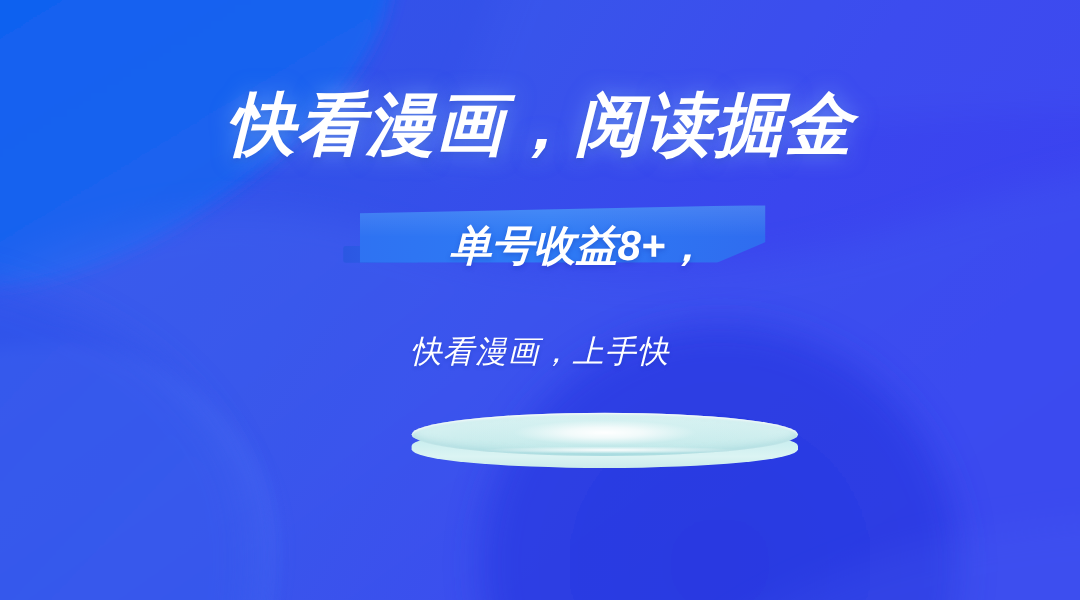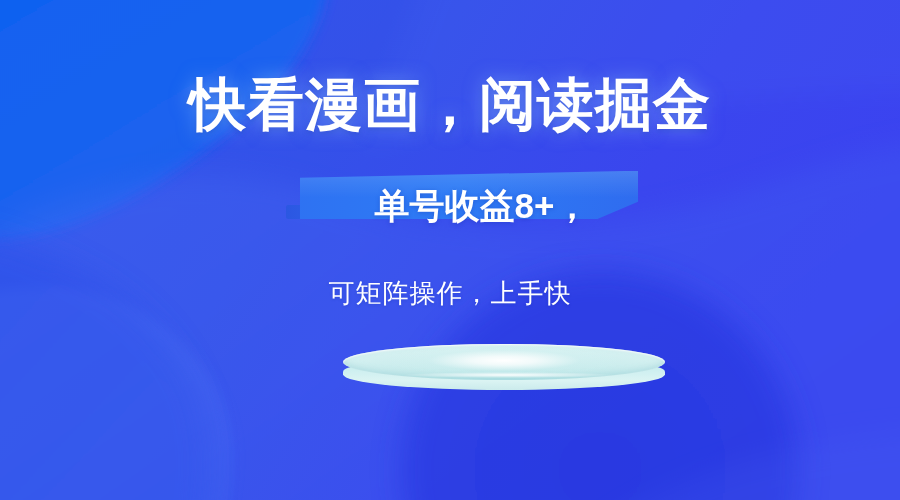--- a/index.html
+++ b/index.html
@@ -10,20 +10,21 @@
   body {
     font-family: "Liberation Sans", "DejaVu Sans", sans-serif;
   }
 
   #poster {
     position: relative;
     width: 900px;
     height: 500px;
     overflow: hidden;
     background: linear-gradient(120deg, #2F57EA 0%, #3451E9 38%, #3A46EE 72%, #3B43F0 100%);
+    font-style: italic;
   }
 
   
   .bg-layer {
     position: absolute;
     inset: 0;
     width: 900px;
     height: 500px;
     pointer-events: none;
   }
@@ -224,21 +225,21 @@
     <div class="ribbon-main"></div>
     <div class="ribbon-shine"></div>
   </div>
 
   <div class="title">快看漫画，阅读掘金</div>
 
   <div class="subtitle">
     <span class="line1">单号收益8+，</span>
   </div>
 
-  <div class="tagline">可矩阵操作，上手快</div>
+  <div class="tagline">快看漫画，上手快</div>
 
   <div class="podium">
     <div class="podium-body"></div>
     <div class="podium-top"></div>
     <div class="podium-rim"></div>
     <div class="podium-gloss"></div>
   </div>
 
 </div>
 

